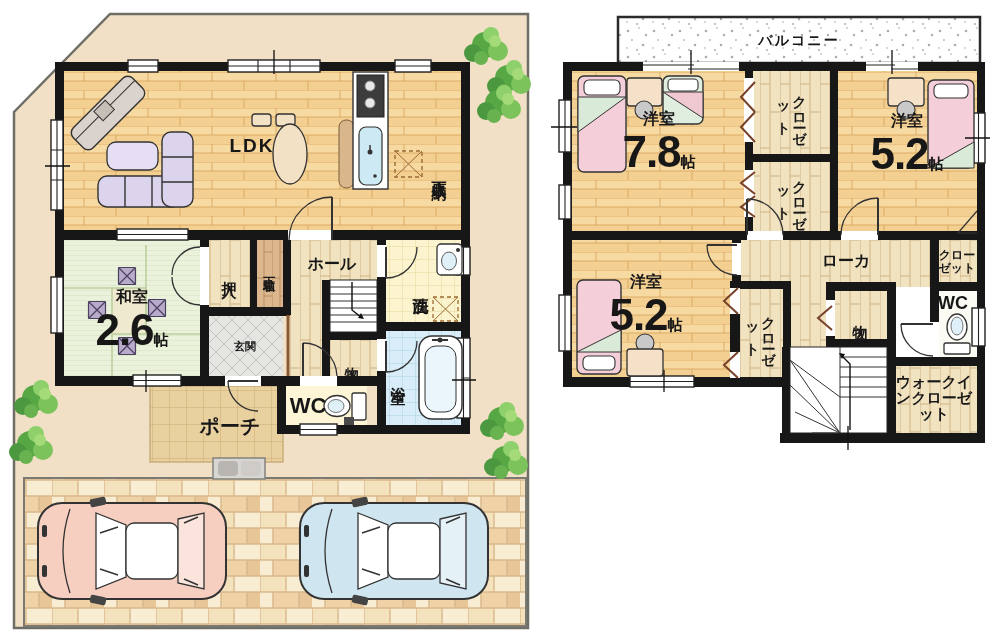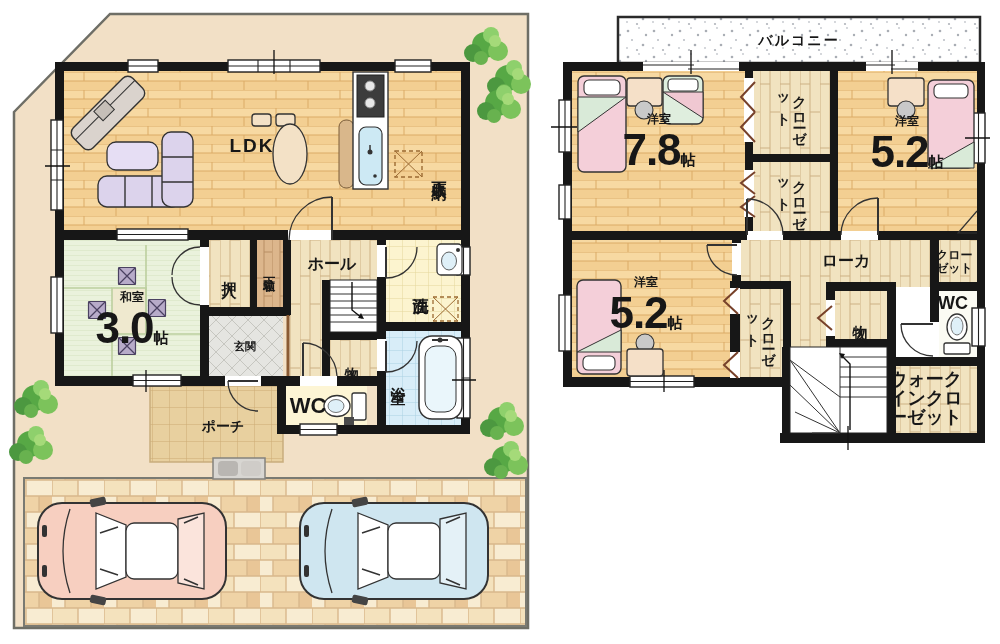--- a/index.html
+++ b/index.html
@@ -8,27 +8,27 @@
   #stage svg{position:absolute;left:0;top:0;}
   .wall{fill:#171717;}
   .gap{fill:#ffffff;}
   .winr{fill:#ffffff;stroke:#222;stroke-width:1.4;}
   .winl{stroke:#222;stroke-width:1.1;fill:none;}
   .door{fill:none;stroke:#333;stroke-width:1.3;}
   .leaf{stroke:#333;stroke-width:2;fill:none;}
   .zig{fill:none;stroke:#77412a;stroke-width:2;}
   .tread{stroke:#333;stroke-width:1;fill:none;}
   .lbl{position:absolute;transform:translate(-50%,-50%);font-weight:700;color:#171717;
-       white-space:nowrap;line-height:1.05;}
+       white-space:nowrap;text-align:center;line-height:1.05;}
   .v1{writing-mode:vertical-rl;text-orientation:upright;letter-spacing:2px;}
   .vwrap{writing-mode:vertical-rl;text-orientation:upright;white-space:normal;word-break:break-all;
          height:52px;line-height:16px;font-size:14px;letter-spacing:1px;}
   .wrap{white-space:normal;word-break:break-all;}
   .block{display:flex;flex-direction:column;align-items:center;gap:1px;}
-  .rname{font-size:12px;}
+  .rname{font-size:16px;}
   .rsize .num{font-size:44px;letter-spacing:-1px;}
   .rsize .unit{font-size:15px;}
   .ldk .rname{font-size:19px;letter-spacing:2px;}
   .ldk .num{font-size:40px;}
   .ldk .unit{font-size:18px;}
 </style>
 </head>
 <body>
 
 <div id="stage">
@@ -475,27 +475,27 @@
 <div class="lbl block ldk" style="left:252px;top:146px">
   <span class="rname">LDK</span>
 </div>
 <div class="lbl v1" style="left:439px;top:172px;font-size:15px">床下収納</div>
 <div class="lbl v1" style="left:229px;top:271px;font-size:15px">押入</div>
 <div class="lbl v1" style="left:269px;top:270px;font-size:12px">下駄箱</div>
 <div class="lbl" style="left:332px;top:264px;font-size:16px">ホール</div>
 <div class="lbl v1" style="left:420px;top:287px;font-size:16px">洗面</div>
 <div class="lbl block" style="left:132px;top:321px">
   <span class="rname">和室</span>
-  <span class="rsize"><span class="num">3.0</span><span class="unit">帖</span></span>
+  <span class="rsize"><span class="num">2.6</span><span class="unit">帖</span></span>
 </div>
 <div class="lbl" style="left:245px;top:347px;font-size:11px">玄関</div>
 <div class="lbl v1" style="left:352px;top:358px;font-size:14px">物入</div>
 <div class="lbl" style="left:308px;top:406px;font-size:22px">WC</div>
 <div class="lbl v1" style="left:398px;top:377px;font-size:15px">浴室</div>
-<div class="lbl" style="left:223px;top:426px;font-size:14px">ポーチ</div>
+<div class="lbl" style="left:230px;top:426px;font-size:20px">ポーチ</div>
 
 <div class="lbl" style="left:799px;top:40px;font-size:14px;letter-spacing:2px">バルコニー</div>
 <div class="lbl block" style="left:659px;top:143px">
   <span class="rname">洋室</span>
   <span class="rsize"><span class="num">7.8</span><span class="unit">帖</span></span>
 </div>
 <div class="lbl vwrap" style="left:792px;top:112px">クローゼット</div>
 <div class="lbl vwrap" style="left:792px;top:197px">クローゼット</div>
 <div class="lbl block" style="left:907px;top:145px">
   <span class="rname">洋室</span>
@@ -503,14 +503,14 @@
 </div>
 <div class="lbl" style="left:846px;top:261px;font-size:16px">ローカ</div>
 <div class="lbl block" style="left:646px;top:306px">
   <span class="rname">洋室</span>
   <span class="rsize"><span class="num">5.2</span><span class="unit">帖</span></span>
 </div>
 <div class="lbl vwrap" style="left:761px;top:333px">クローゼット</div>
 <div class="lbl v1" style="left:860px;top:315px;font-size:15px">物入</div>
 <div class="lbl wrap" style="left:957px;top:262px;font-size:12px;width:42px">クローゼット</div>
 <div class="lbl" style="left:953px;top:303px;font-size:18px">WC</div>
-<div class="lbl wrap" style="left:934px;top:398px;font-size:18px;width:90px">ウォークインクローゼット</div>
+<div class="lbl wrap" style="left:934px;top:398px;font-size:15px;width:90px">ウォークインクローゼット</div>
 </div>
 
 </body></html>

